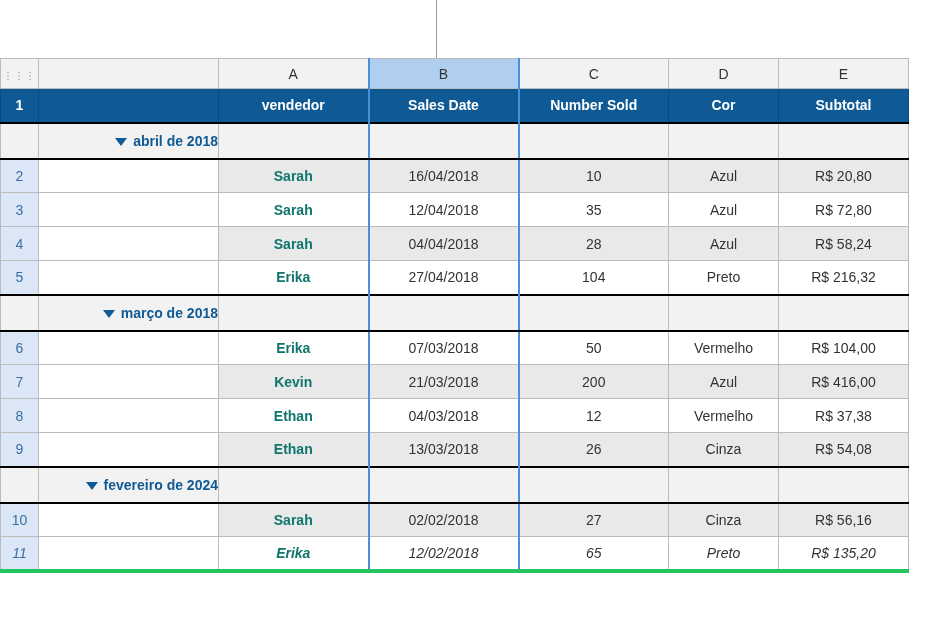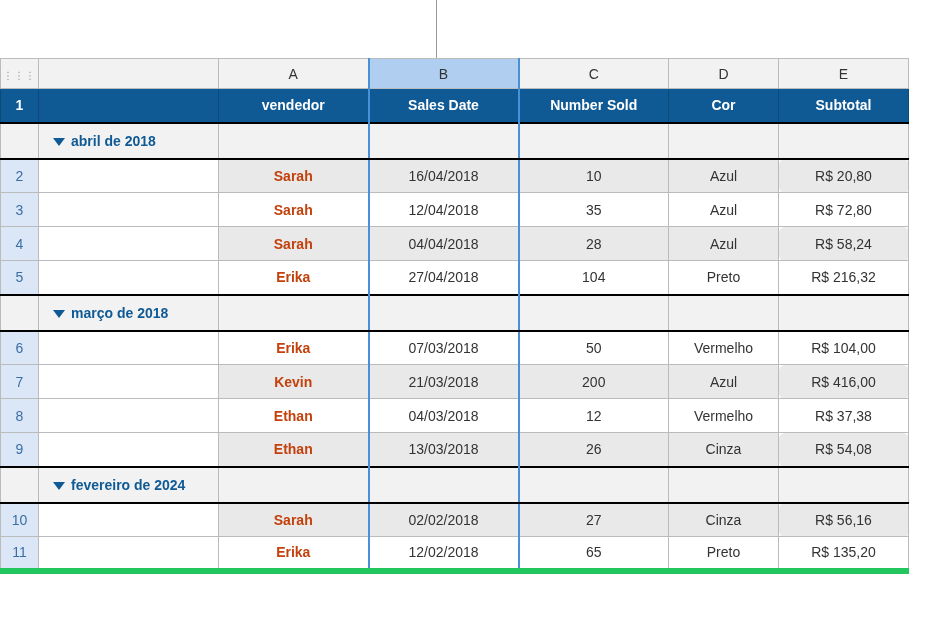--- a/index.html
+++ b/index.html
@@ -90,21 +90,21 @@
     }
     .table-header-row td.first-cell {
       background: #0f5a94;
     }
     
     .group-row td {
       background: #f2f2f2;
       color: #0f5a94;
       font-weight: 600;
       height: 36px;
-      text-align: left;
+      text-align: right;
       padding-left: 10px;
       border-top: 2px solid #000;
       border-bottom: 2px solid #000;
     }
     .group-row td.group-label {
       padding-left: 14px;
     }
     .group-row td.empty {
       padding: 0;
     }
@@ -119,36 +119,37 @@
     }
     .data-row.odd td.cell {
       background: #fff;
     }
     .data-row .first-indent {
       background: #fff;
       text-align: left;
       padding-left: 10px;
     }
     .vendedor-cell {
-      color: #c2410c;
+      color: #0f766e;
       font-weight: 700;
       text-align: left;
     }
     .date-cell { text-align: right; }
     .num-cell { text-align: right; }
     .cor-cell { text-align: center; }
-    .sub-cell { text-align: right; border-radius: 6px; }
+    .sub-cell { text-align: right; }
     
     .col-b-selected {
       border-left: 2px solid #4a90d9 !important;
       border-right: 2px solid #4a90d9 !important;
       margin-top: 30px;
     }
     .last-row td {
-      border-bottom: 6px solid #22c55e;
+      border-bottom: 4px solid #22c55e;
+      font-style: italic;
     }
     
     .disclosure {
       display: inline-block;
       width: 0;
       height: 0;
       border-left: 6px solid transparent;
       border-right: 6px solid transparent;
       border-top: 8px solid #0f5a94;
       margin-right: 6px;

